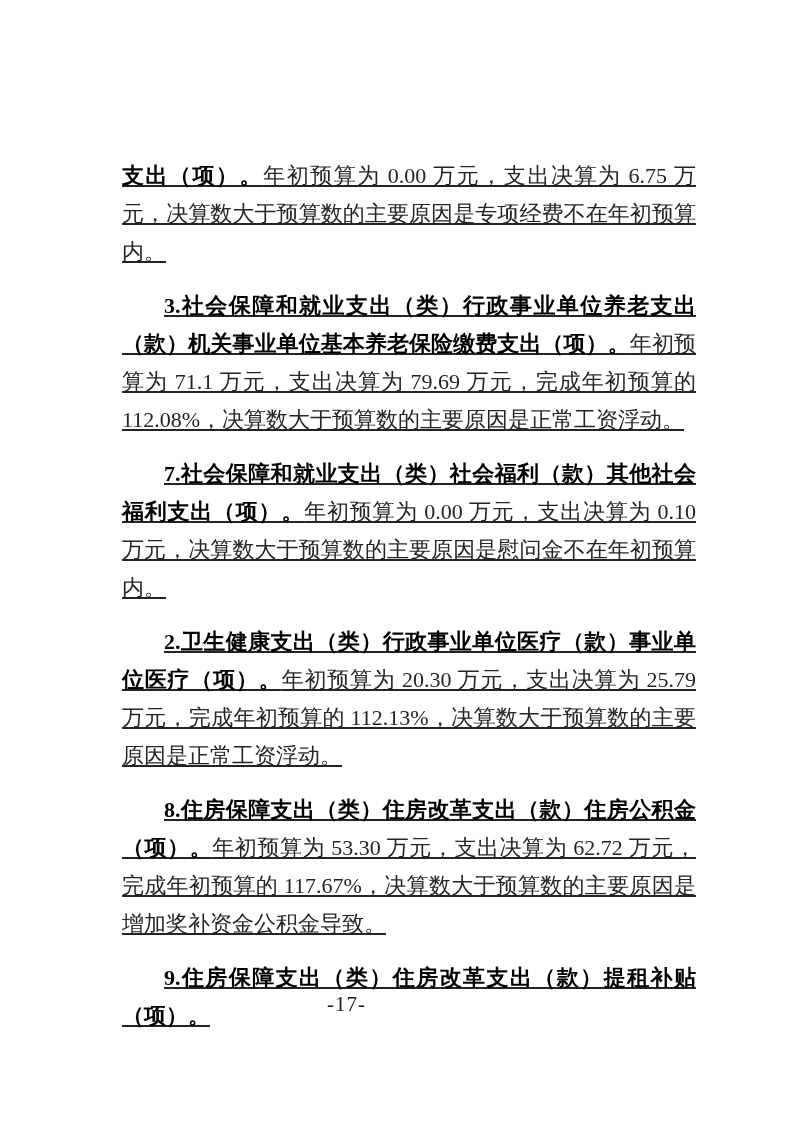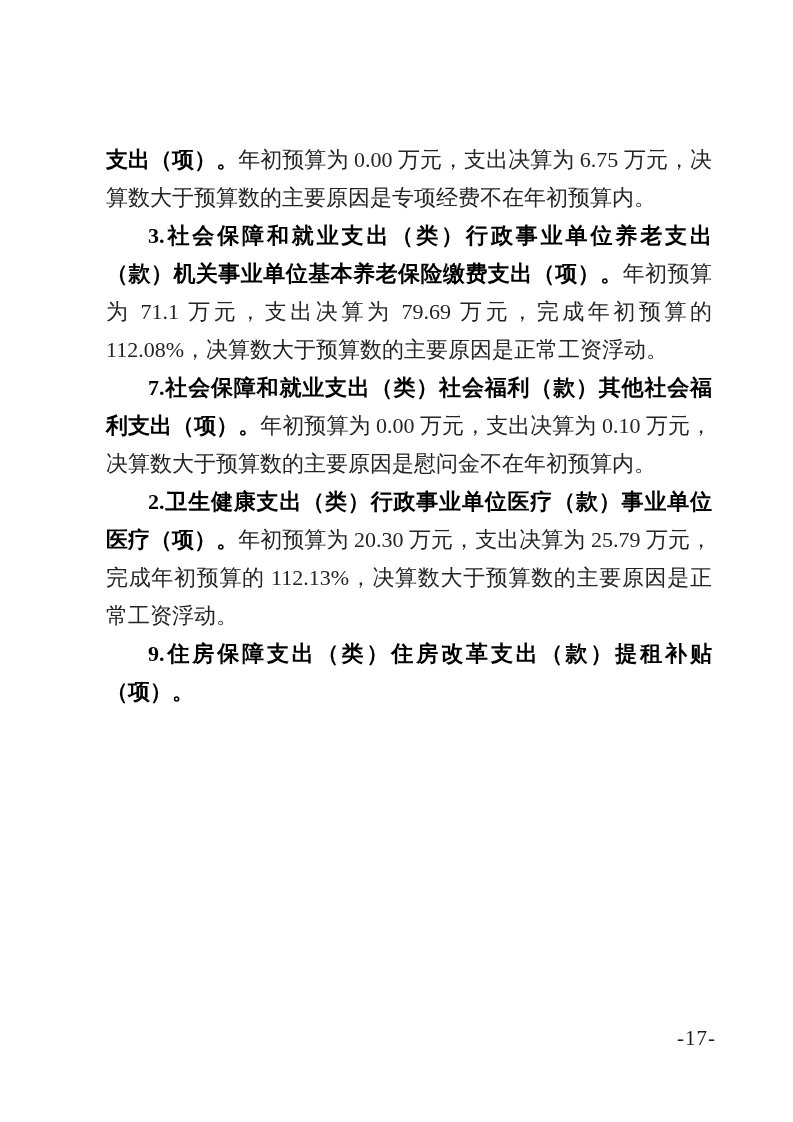--- a/index.html
+++ b/index.html
@@ -20,62 +20,63 @@
     left: 106px;
     top: 141px;
     width: 606px;
     font-size: 22px;
     line-height: 38px;
     color: #242424;
     text-align: justify;
     text-justify: inter-ideograph;
   }
   .para {
-    margin: 0;
+    margin: 16px;
     padding: 0;
+    text-decoration: underline;
   }
   .para.indent {
     text-indent: 42px;
   }
   .para .heading {
     font-weight: 700;
     color: #000000;
   }
   .para .body-text {
     font-weight: 400;
   }
   .footer {
     position: absolute;
-    top: 1025px;
+    top: 991px;
     left: 0;
     width: 693px;
-    text-align: right;
+    text-align: center;
     font-size: 21px;
     line-height: 26px;
     color: #1a1a1a;
     letter-spacing: 1px;
-    padding-left: 23px;
   }
 </style>
 </head>
 <body>
 
 <div class="page">
 
   <div class="content">
 
     <p class="para"><span class="heading">支出（项）。</span><span class="body-text">年初预算为 0.00 万元，支出决算为 6.75 万元，决算数大于预算数的主要原因是专项经费不在年初预算内。</span></p>
 
     <p class="para indent"><span class="heading">3.社会保障和就业支出（类）行政事业单位养老支出（款）机关事业单位基本养老保险缴费支出（项）。</span><span class="body-text">年初预算为 71.1 万元，支出决算为 79.69 万元，完成年初预算的 112.08%，决算数大于预算数的主要原因是正常工资浮动。</span></p>
 
 
     <p class="para indent"><span class="heading">7.社会保障和就业支出（类）社会福利（款）其他社会福利支出（项）。</span><span class="body-text">年初预算为 0.00 万元，支出决算为 0.10 万元，决算数大于预算数的主要原因是慰问金不在年初预算内。</span></p>
 
     <p class="para indent"><span class="heading">2.卫生健康支出（类）行政事业单位医疗（款）事业单位医疗（项）。</span><span class="body-text">年初预算为 20.30 万元，支出决算为 25.79 万元，完成年初预算的 112.13%，决算数大于预算数的主要原因是正常工资浮动。</span></p>
 
+    <p class="para indent"><span class="heading">8.住房保障支出（类）住房改革支出（款）住房公积金（项）。</span><span class="body-text">年初预算为 53.30 万元，支出决算为 62.72 万元，完成年初预算的 117.67%，决算数大于预算数的主要原因是增加奖补资金公积金导致。</span></p>
 
     <p class="para indent"><span class="heading">9.住房保障支出（类）住房改革支出（款）提租补贴（项）。</span><span class="body-text"></span></p>
 
   </div>
 
   <div class="footer">
     <span>-17-</span>
   </div>
 
 </div>

